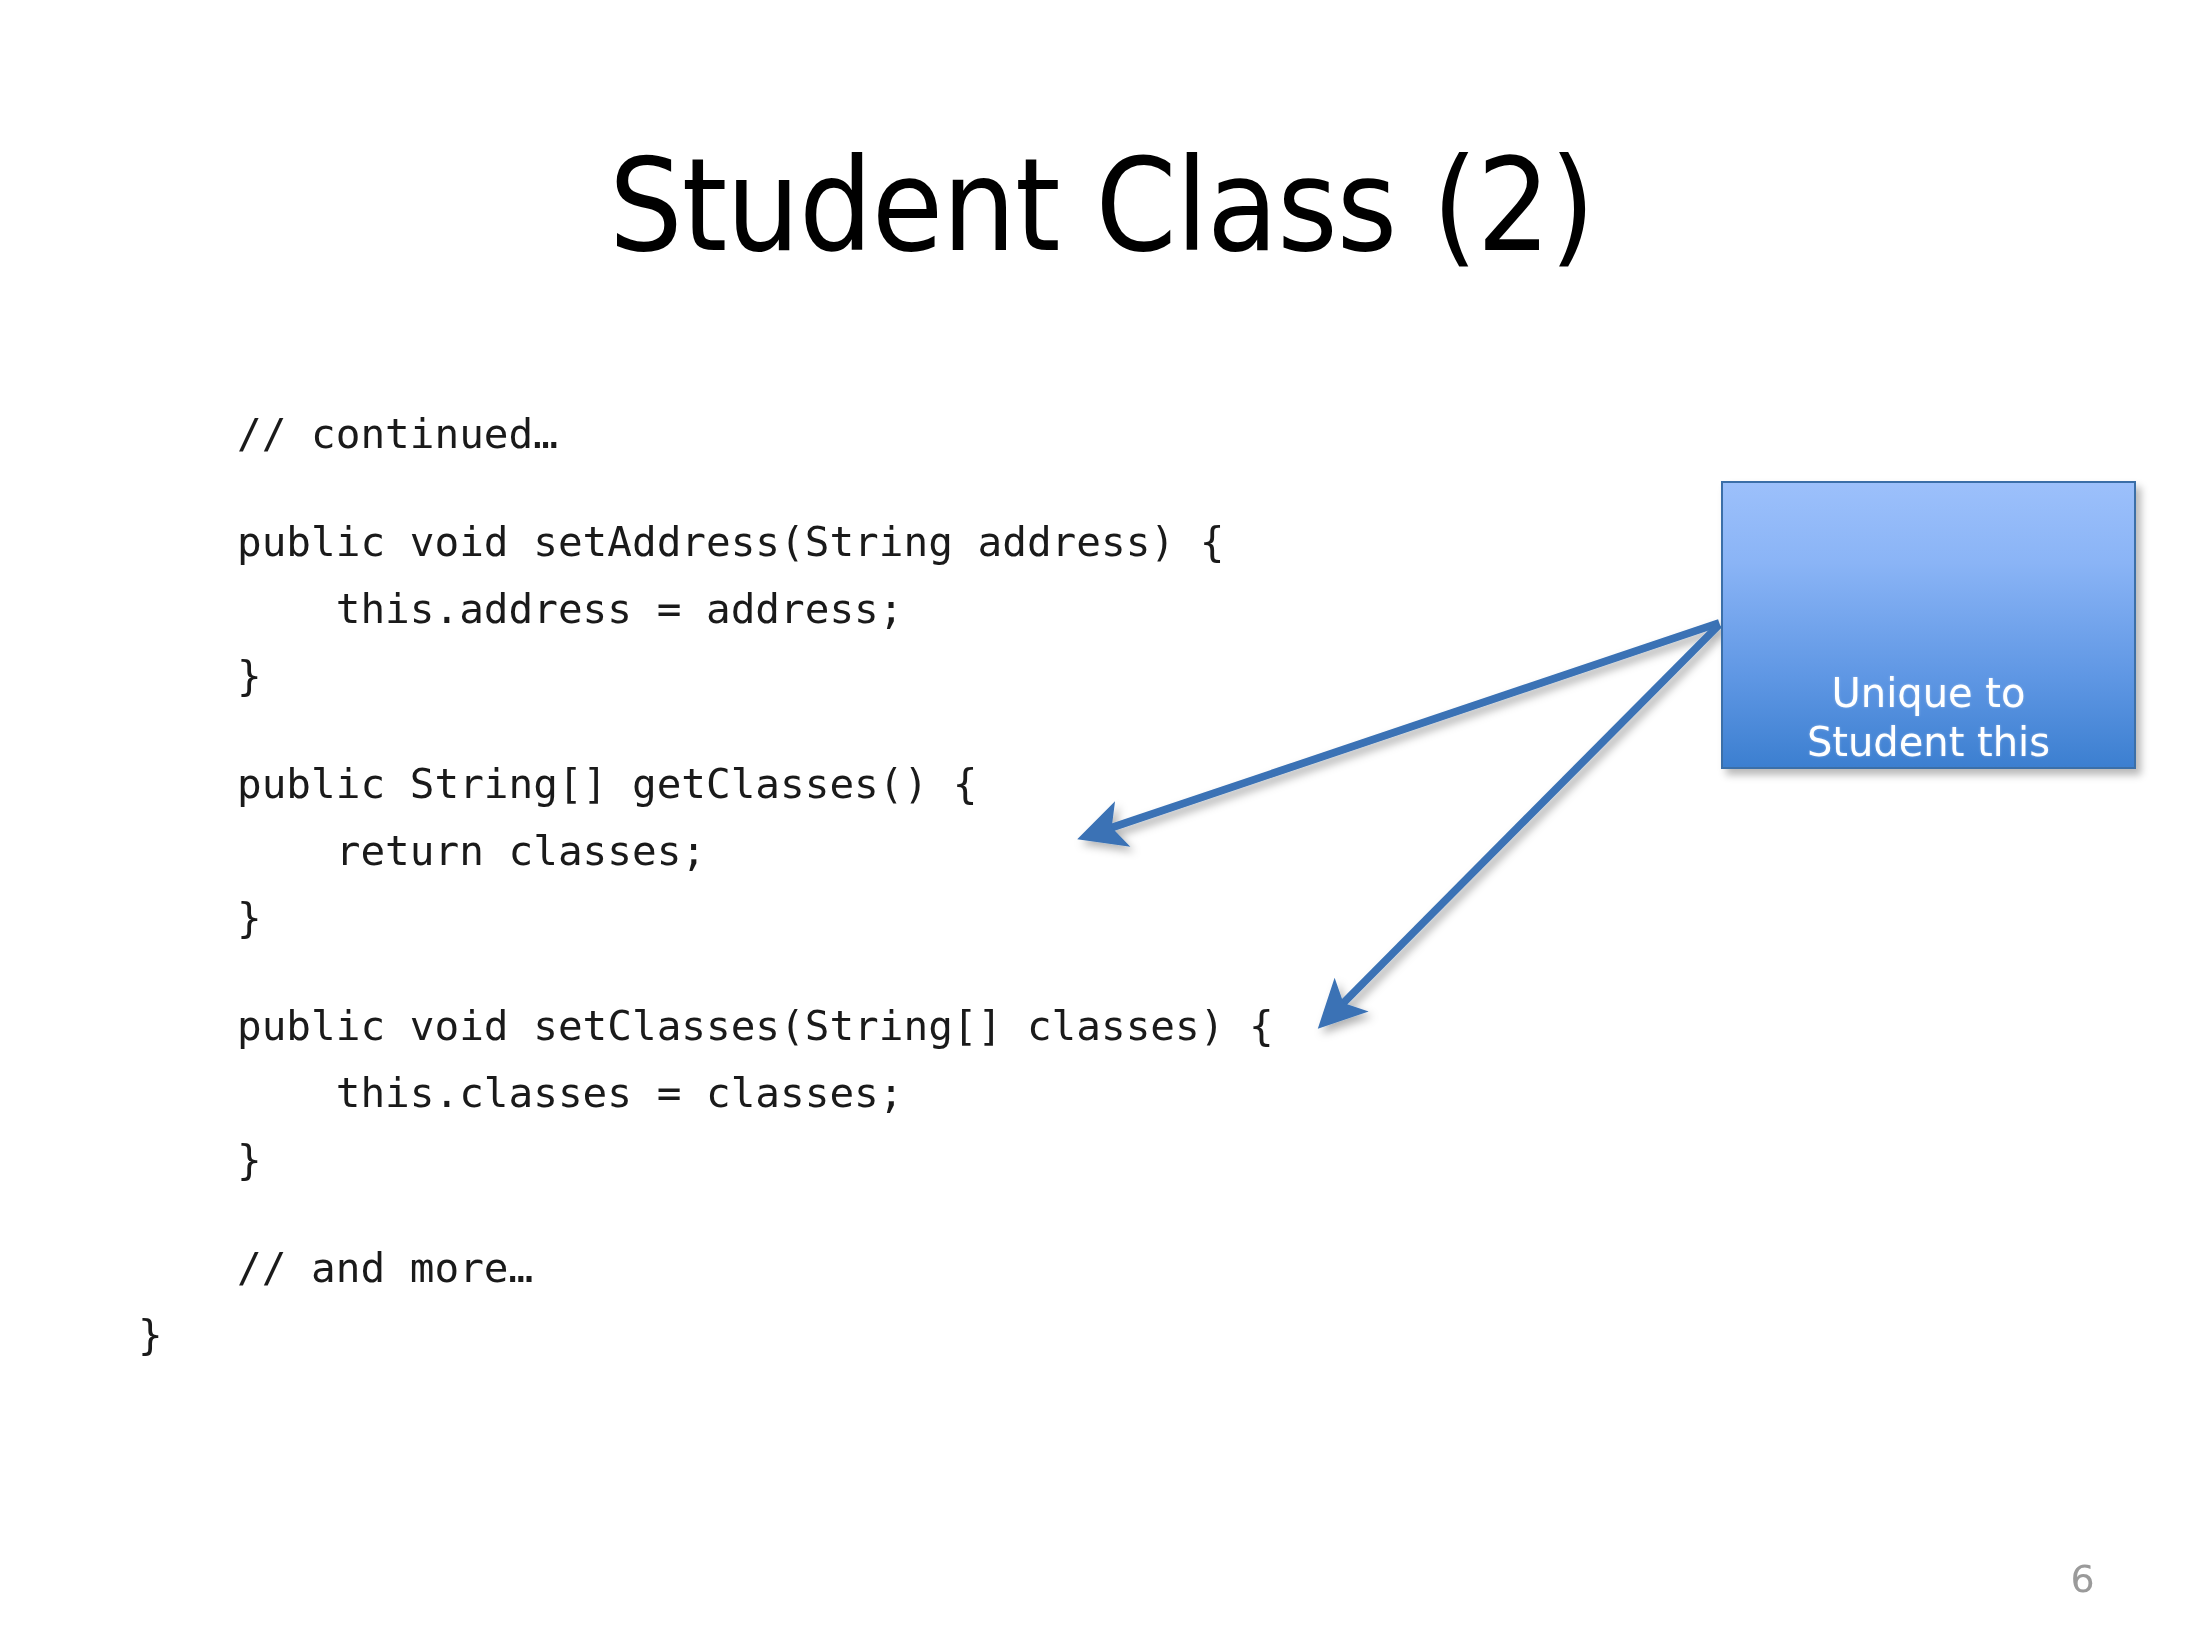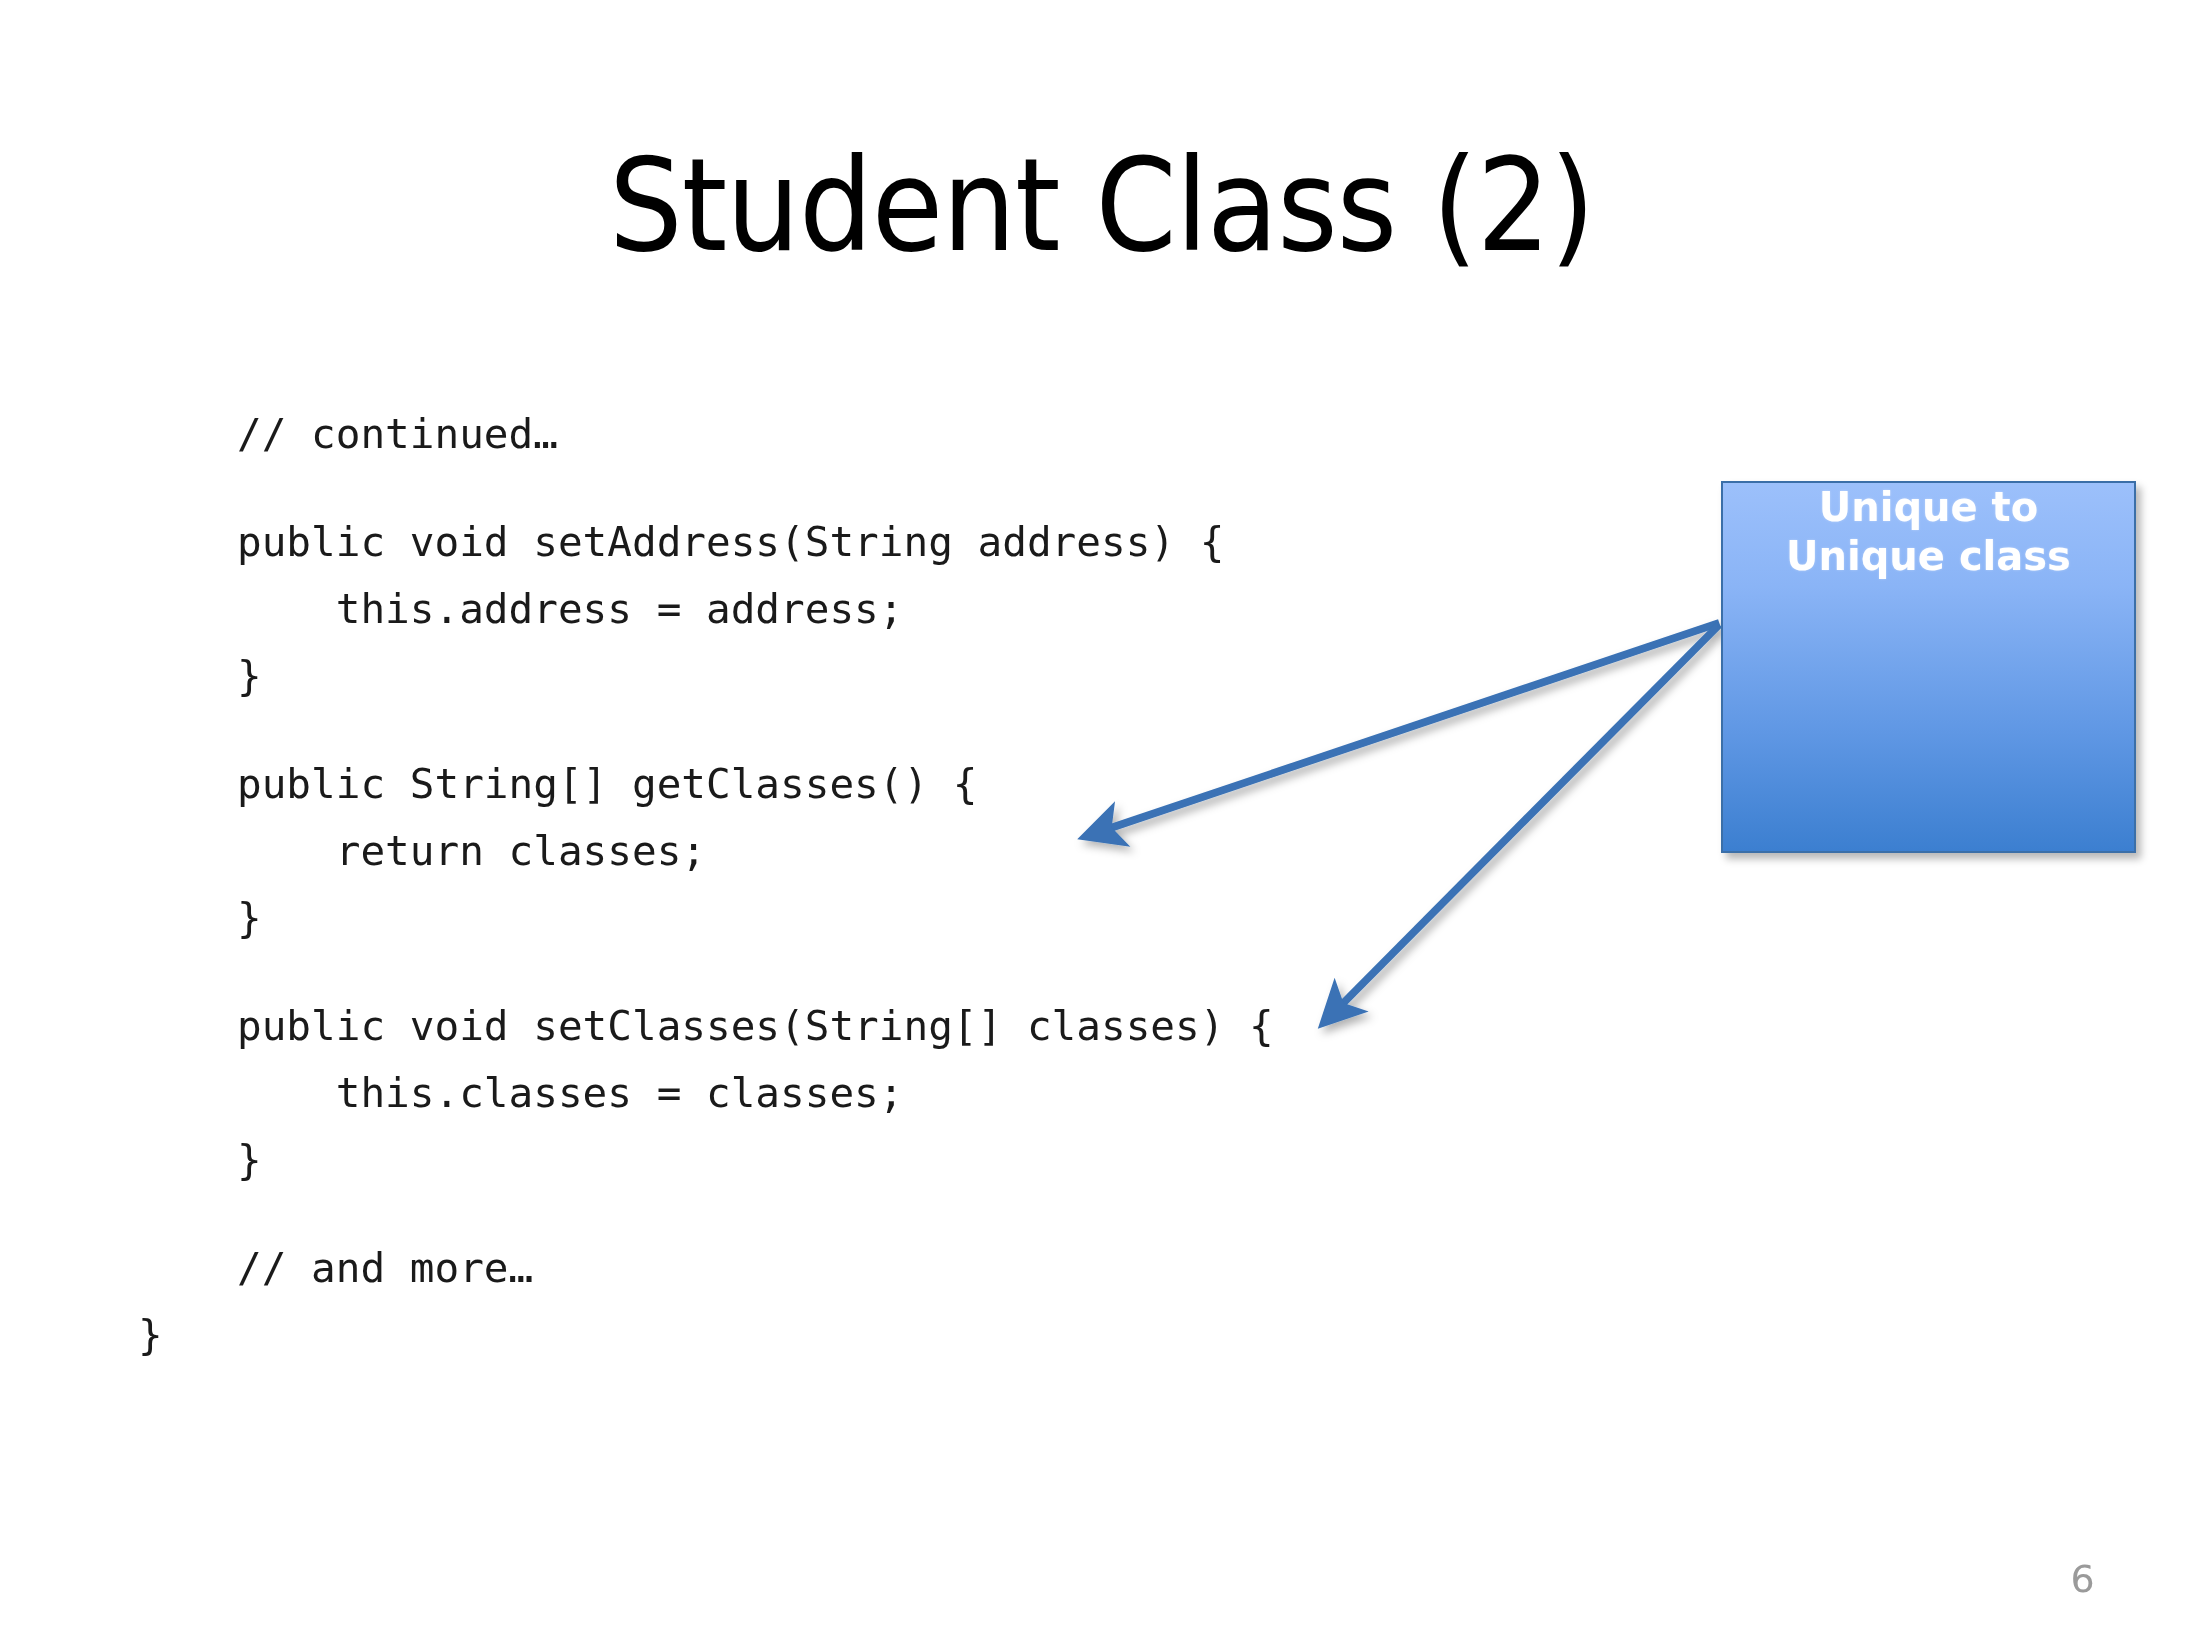--- a/index.html
+++ b/index.html
@@ -61,29 +61,28 @@
   .code-line.outdent {
     padding-left: 0px;
   }
 
   
   #callout-box {
     position: absolute;
     left: 1721px;
     top: 469px;
     width: 415px;
-    height: 372px;
+    height: 288px;
     box-sizing: border-box;
     border: 2.6px solid #3b6fa8;
     background: linear-gradient(to bottom, #9cc0fb 0%, #8ab4f6 28%, #5f97e4 68%, #3c7fd0 100%);
     box-shadow: 5.2px 6px 7.7px rgba(0,0,0,0.28);
     display: flex;
-    align-items: flex-start;
+    align-items: flex-end;
     justify-content: center;
-    font-weight: bold;
   }
   #callout-text {
     font-family: "DejaVu Sans", "Liberation Sans", sans-serif;
     font-size: 40px;
     line-height: 1.22;
     color: #ffffff;
     text-align: center;
     text-shadow: 0 0 2.6px rgba(255,255,255,0.35);
     padding: 0 12px;
   }
@@ -133,20 +132,20 @@
     </defs>
     <g filter="url(#arrowShadow)">
       <line id="arrow-1" x1="1998" y1="710" x2="1262" y2="958" stroke="#3a72b5" stroke-width="9" stroke-linecap="butt" marker-end="url(#arrowHeadA)"></line>
       <line id="arrow-2" x1="1998" y1="712" x2="1539" y2="1174" stroke="#3a72b5" stroke-width="9" stroke-linecap="butt" marker-end="url(#arrowHeadB)"></line>
     </g>
   </svg>
 
   <div id="callout-box" style="border-color: rgb(59, 111, 168); background: linear-gradient(rgb(156, 192, 251) 0%, rgb(138, 180, 246) 28%, rgb(95, 151, 228) 68%, rgb(60, 127, 208) 100%);">
     <div id="callout-text" style="color: rgb(255, 255, 255);">
       <span>Unique to</span><br>
-      <span>Unique class</span>
+      <span>Student this</span>
     </div>
   </div>
 
   <div id="page-number">6</div>
 
 </div>
 
 
 </body></html>

